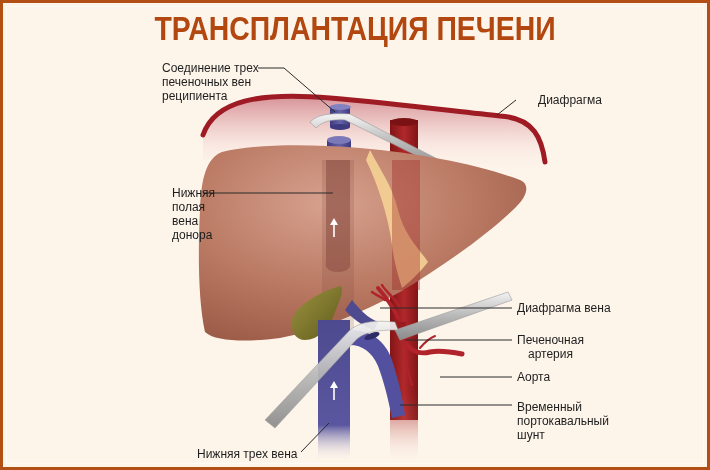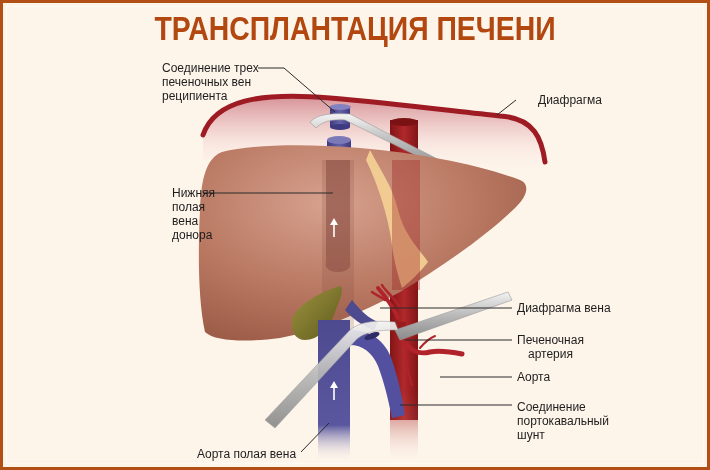--- a/index.html
+++ b/index.html
@@ -191,16 +191,16 @@
 реципиента</div>
 <div class="label" style="left:538px; top:93px;">Диафрагма</div>
 <div class="label" style="left:172px; top:186px;">Нижняя
 полая
 вена
 донора</div>
 <div class="label" style="left:517px; top:301px;">Диафрагма вена</div>
 <div class="label" style="left:517px; top:333px;text-align:center;">Печеночная
 артерия</div>
 <div class="label" style="left:517px; top:370px;">Аорта</div>
-<div class="label" style="left:517px; top:400px;">Соединение
+<div class="label" style="left:517px; top:400px;">Временный
 портокавальный
 шунт</div>
-<div class="label" style="left:197px; top:447px;">Аорта полая вена</div>
+<div class="label" style="left:197px; top:447px;">Нижняя трех вена</div>
 
 </body></html>

